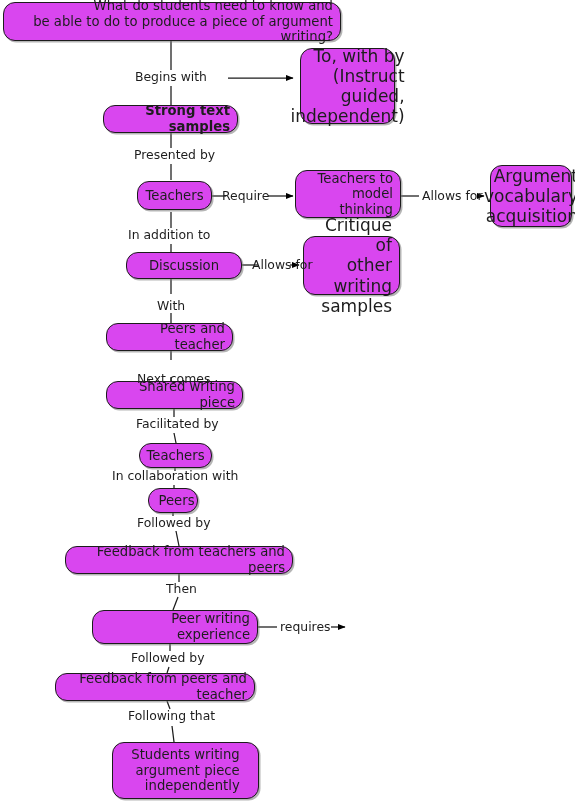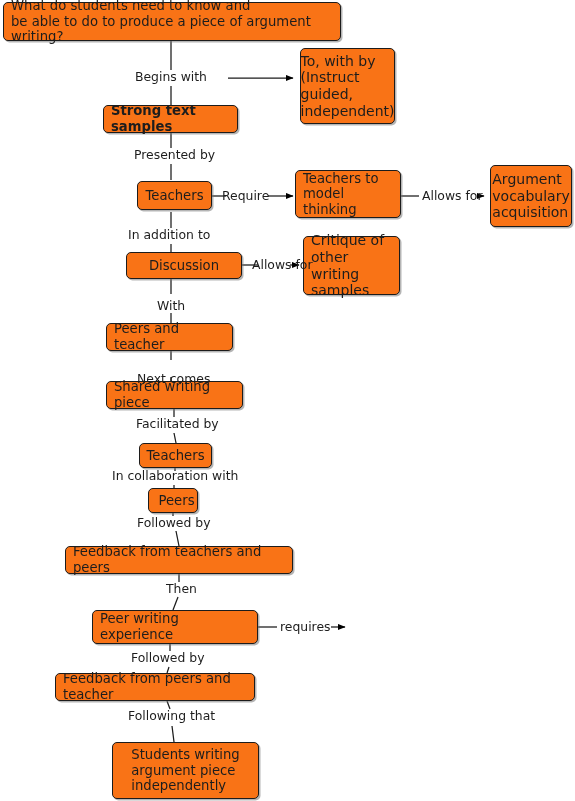--- a/index.html
+++ b/index.html
@@ -22,34 +22,34 @@
     position: absolute;
     left: 0;
     top: 0;
     width: 575px;
     height: 801px;
     pointer-events: none;
   }
   .node {
     position: absolute;
     box-sizing: border-box;
-    background: #f97316;
+    background: #d946ef;
     border: 1.3px solid #1c1c1c;
-    border-radius: 5px;
+    border-radius: 12px;
     display: flex;
     align-items: center;
     justify-content: center;
-    text-align: left;
+    text-align: right;
     line-height: 1.18;
     color: #1d1d1d;
     box-shadow: 1.5px 1.5px 0 rgba(120,120,120,0.55);
     padding: 2px 7px;
     white-space: pre-line;
   }
-  .node.sm { font-size: 14px; }
+  .node.sm { font-size: 17px; }
   .node.md { font-size: 13.2px; }
   .edge-label {
     position: absolute;
     font-size: 12.4px;
     color: #1d1d1d;
     background: transparent;
     white-space: nowrap;
     line-height: 1;
   }
 </style>

